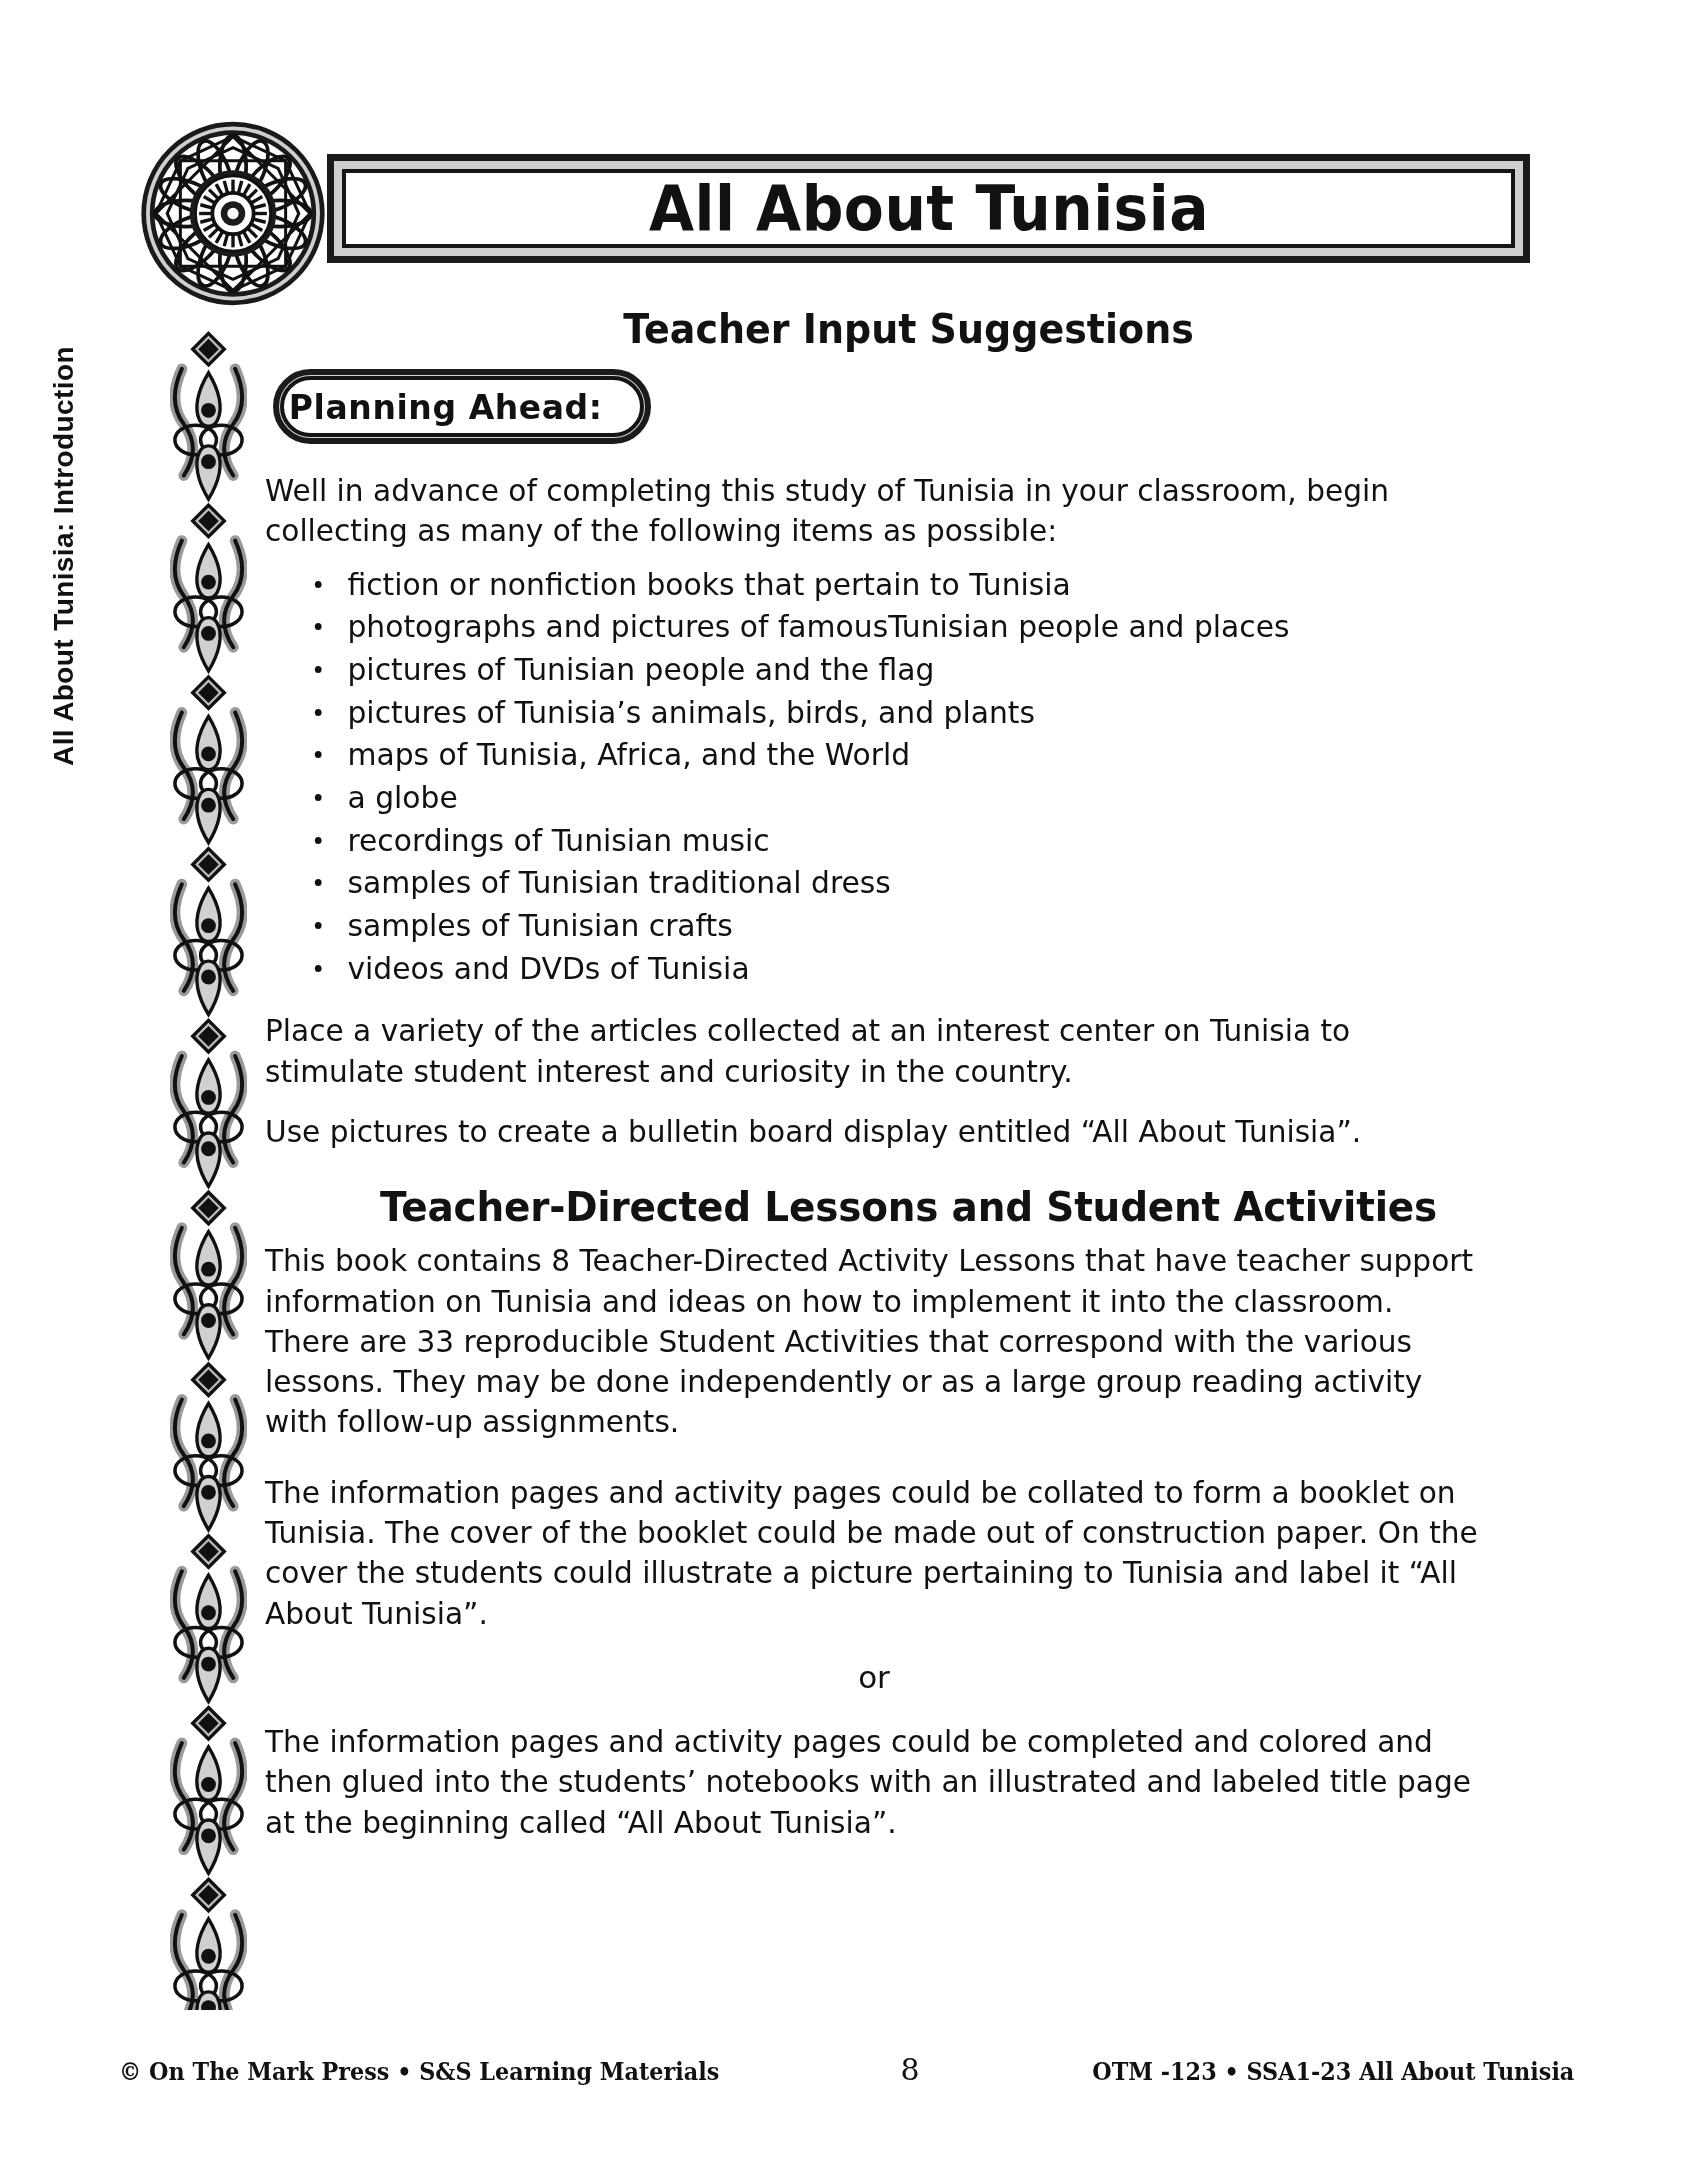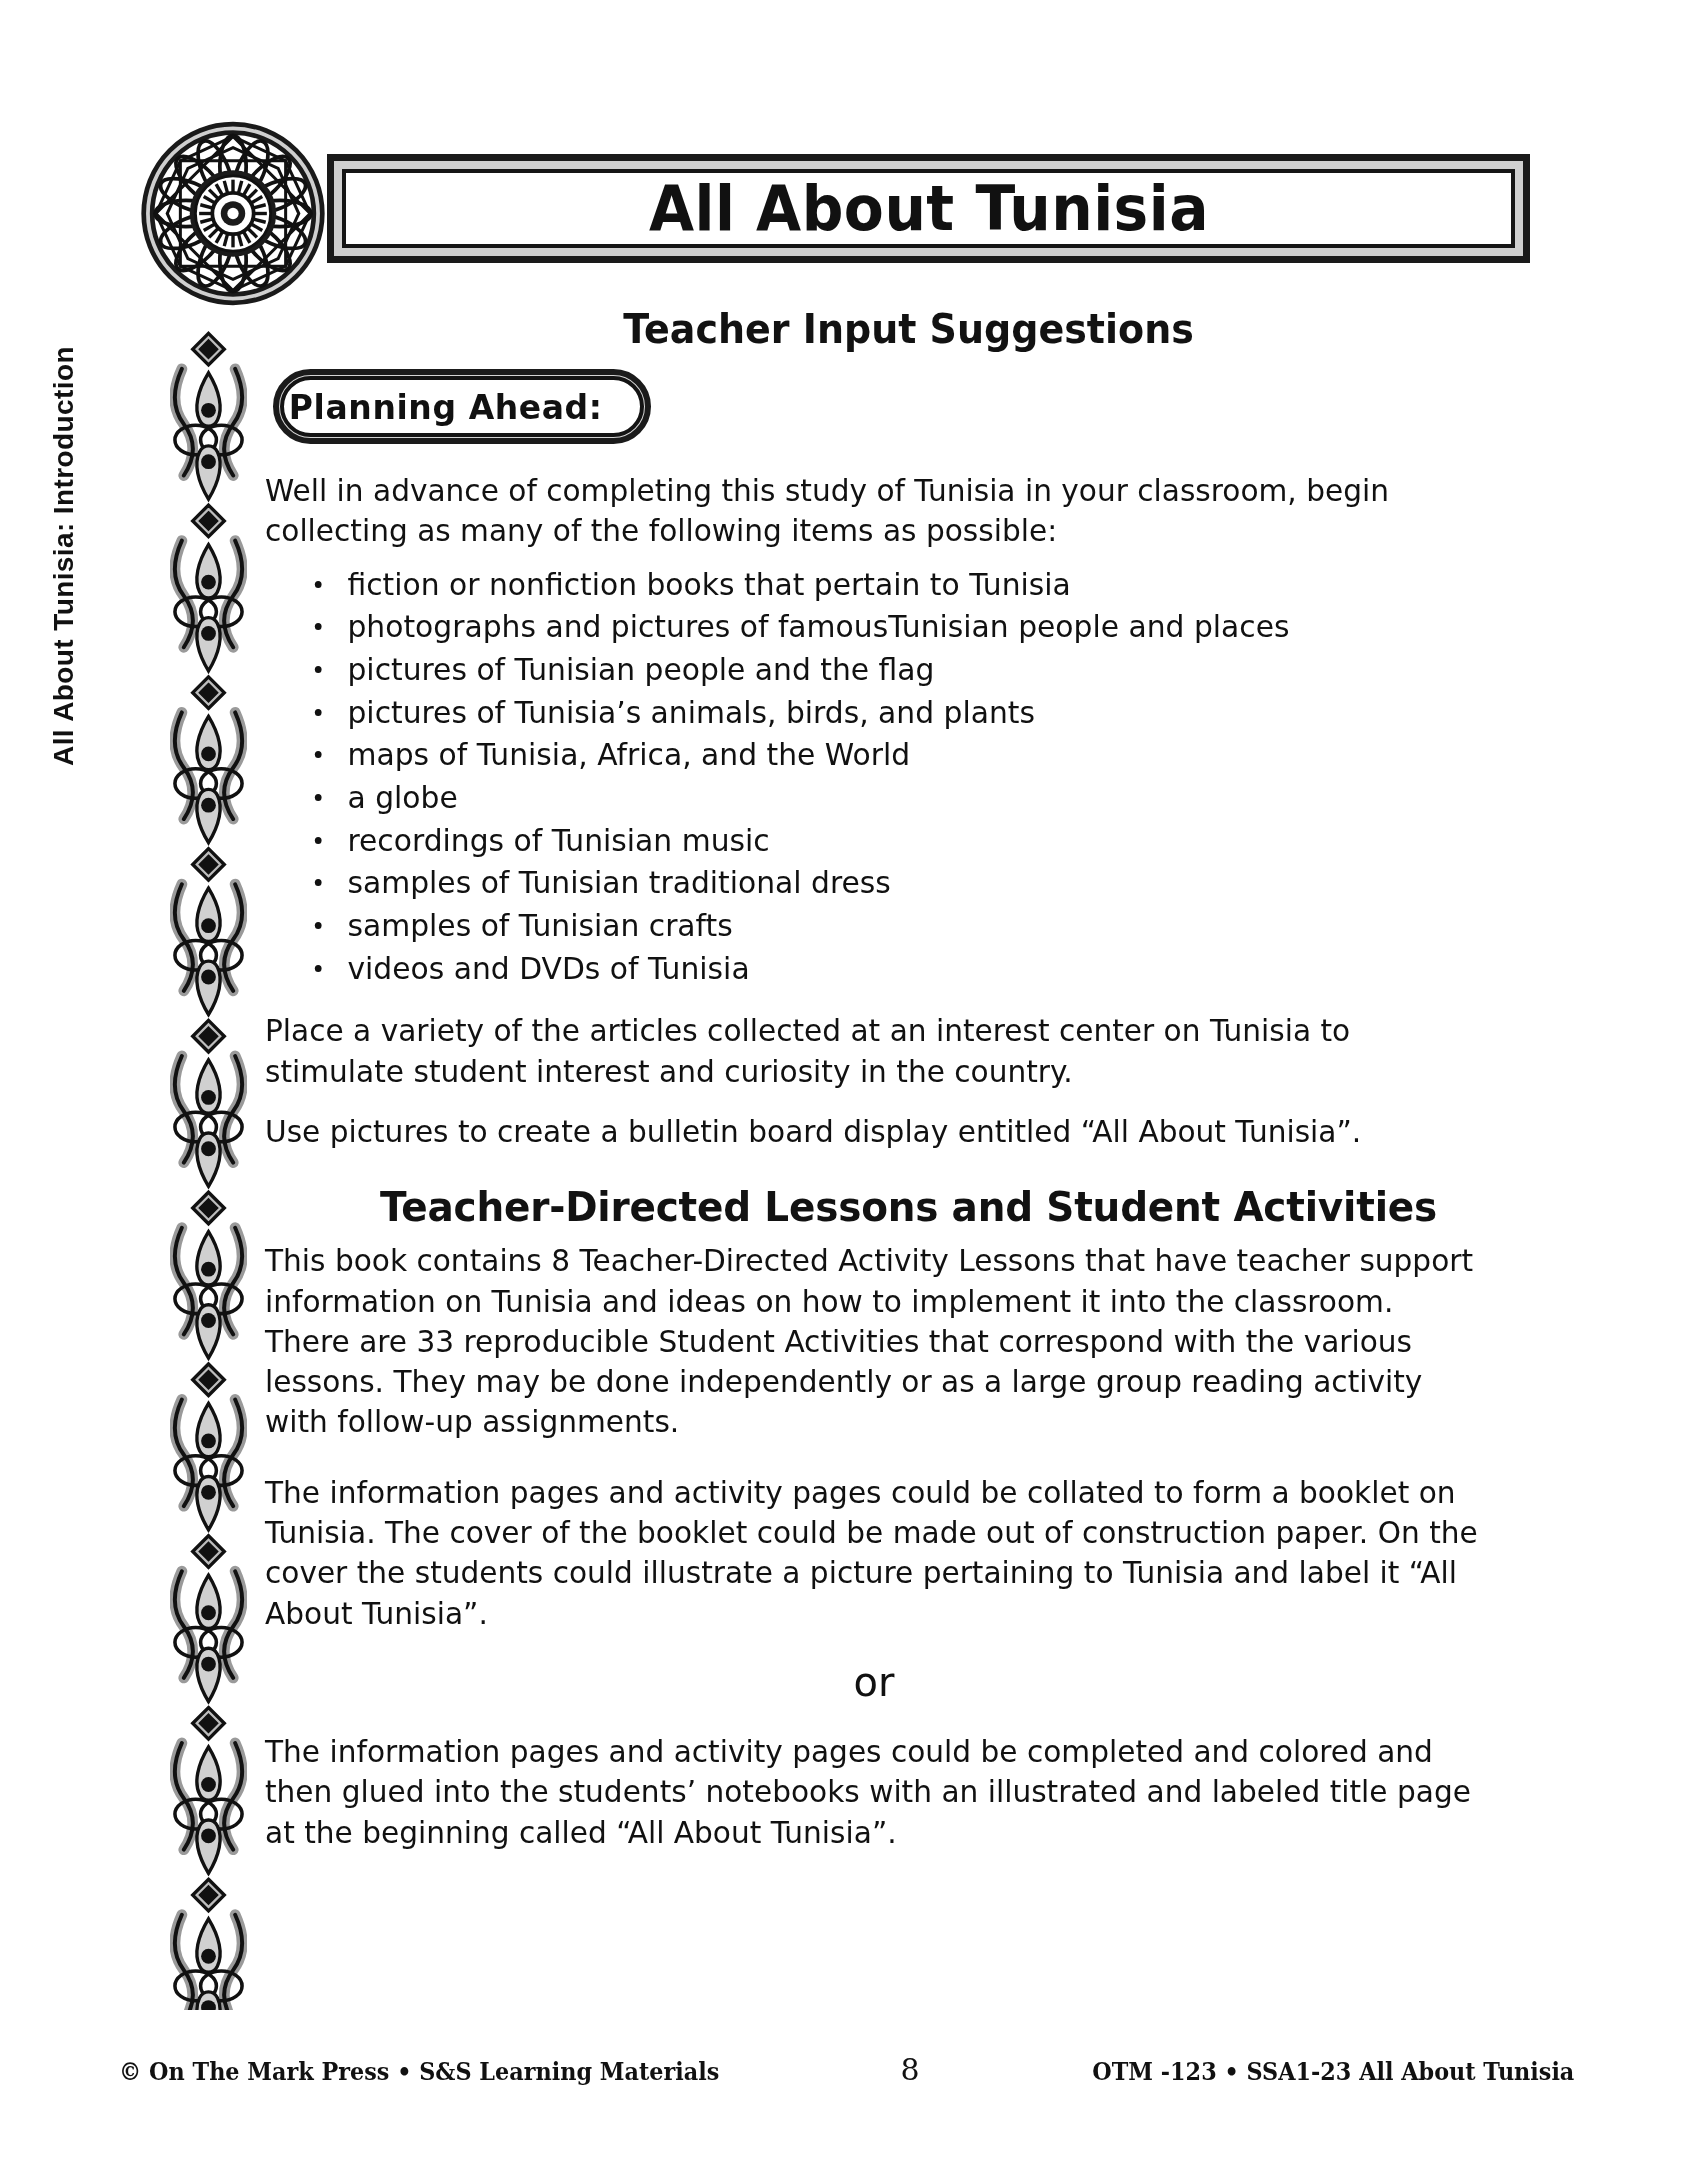--- a/index.html
+++ b/index.html
@@ -172,21 +172,21 @@
     color: #111;
     margin: 0 0 20px 0;
     max-width: 1272px;
     transform: scaleX(0.955);
     transform-origin: left center;
   }
   .body-text.tight { margin-bottom: 14px; }
   .body-text.para { margin-bottom: 30px; }
   .center-or {
     font-family: "DejaVu Sans", sans-serif;
-    font-size: 40px;
+    font-size: 31px;
     text-align: center;
     margin: 26px 0 26px 0;
     color: #111;
     width: 1218px;
   }
 
   
   ul.items {
     list-style: none;
     margin: 4px 0 22px 0;

